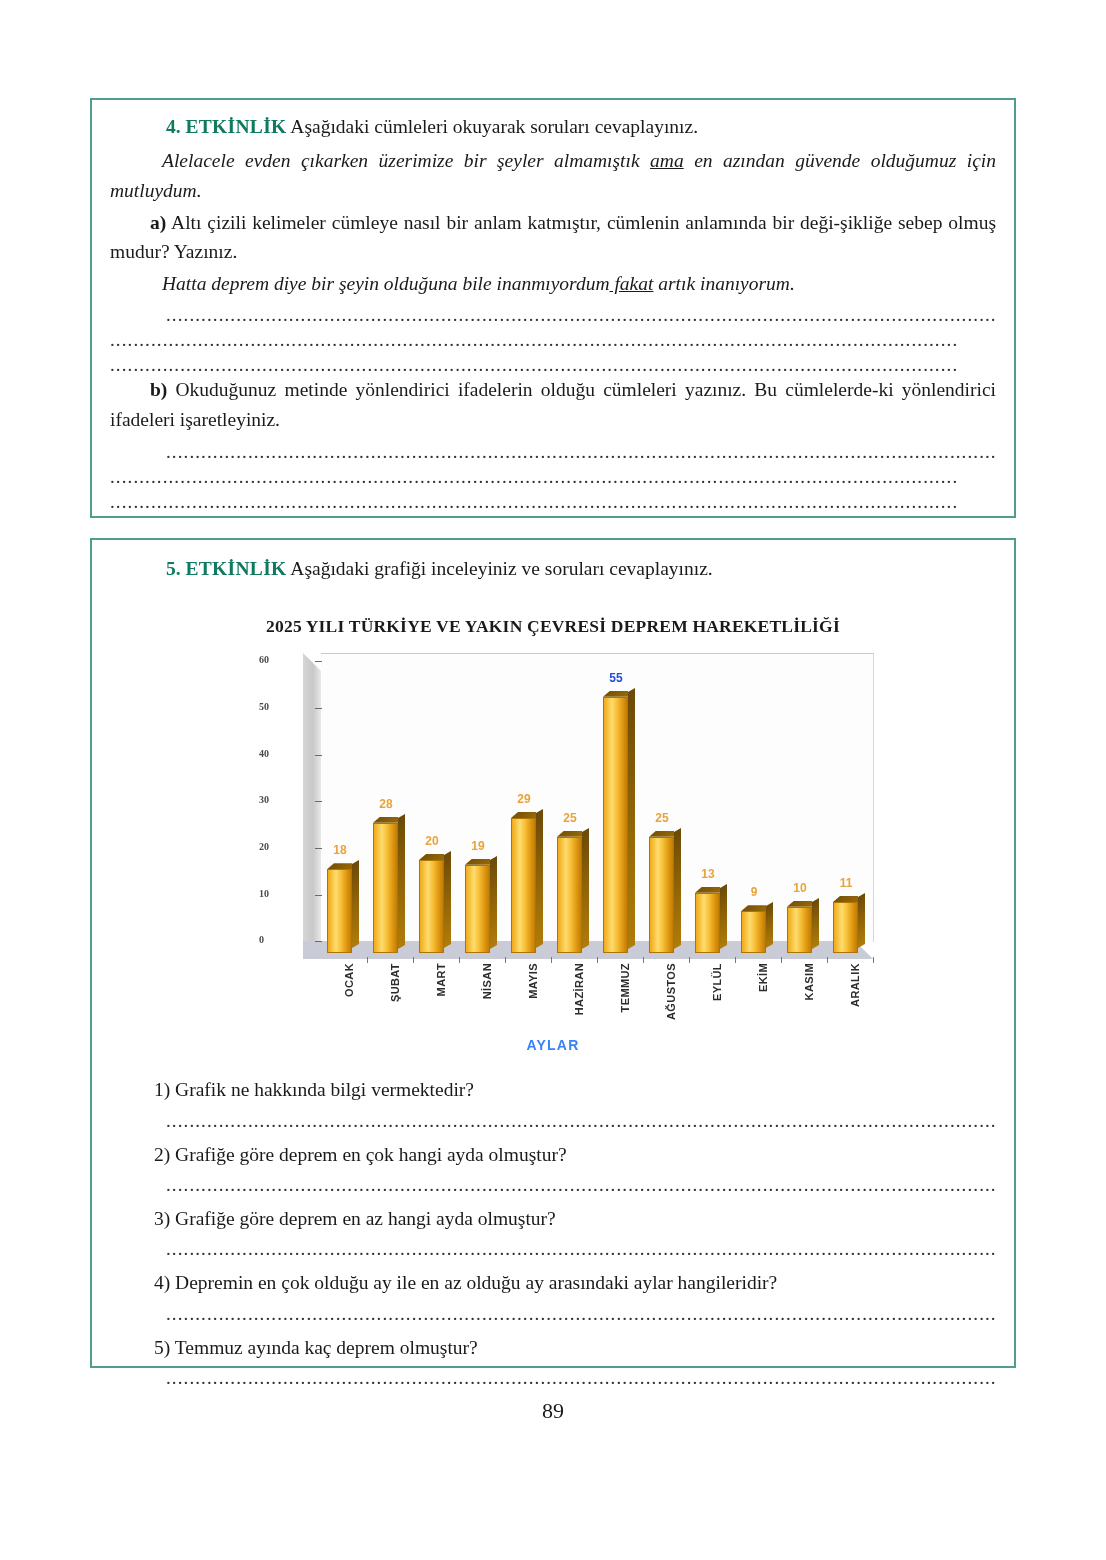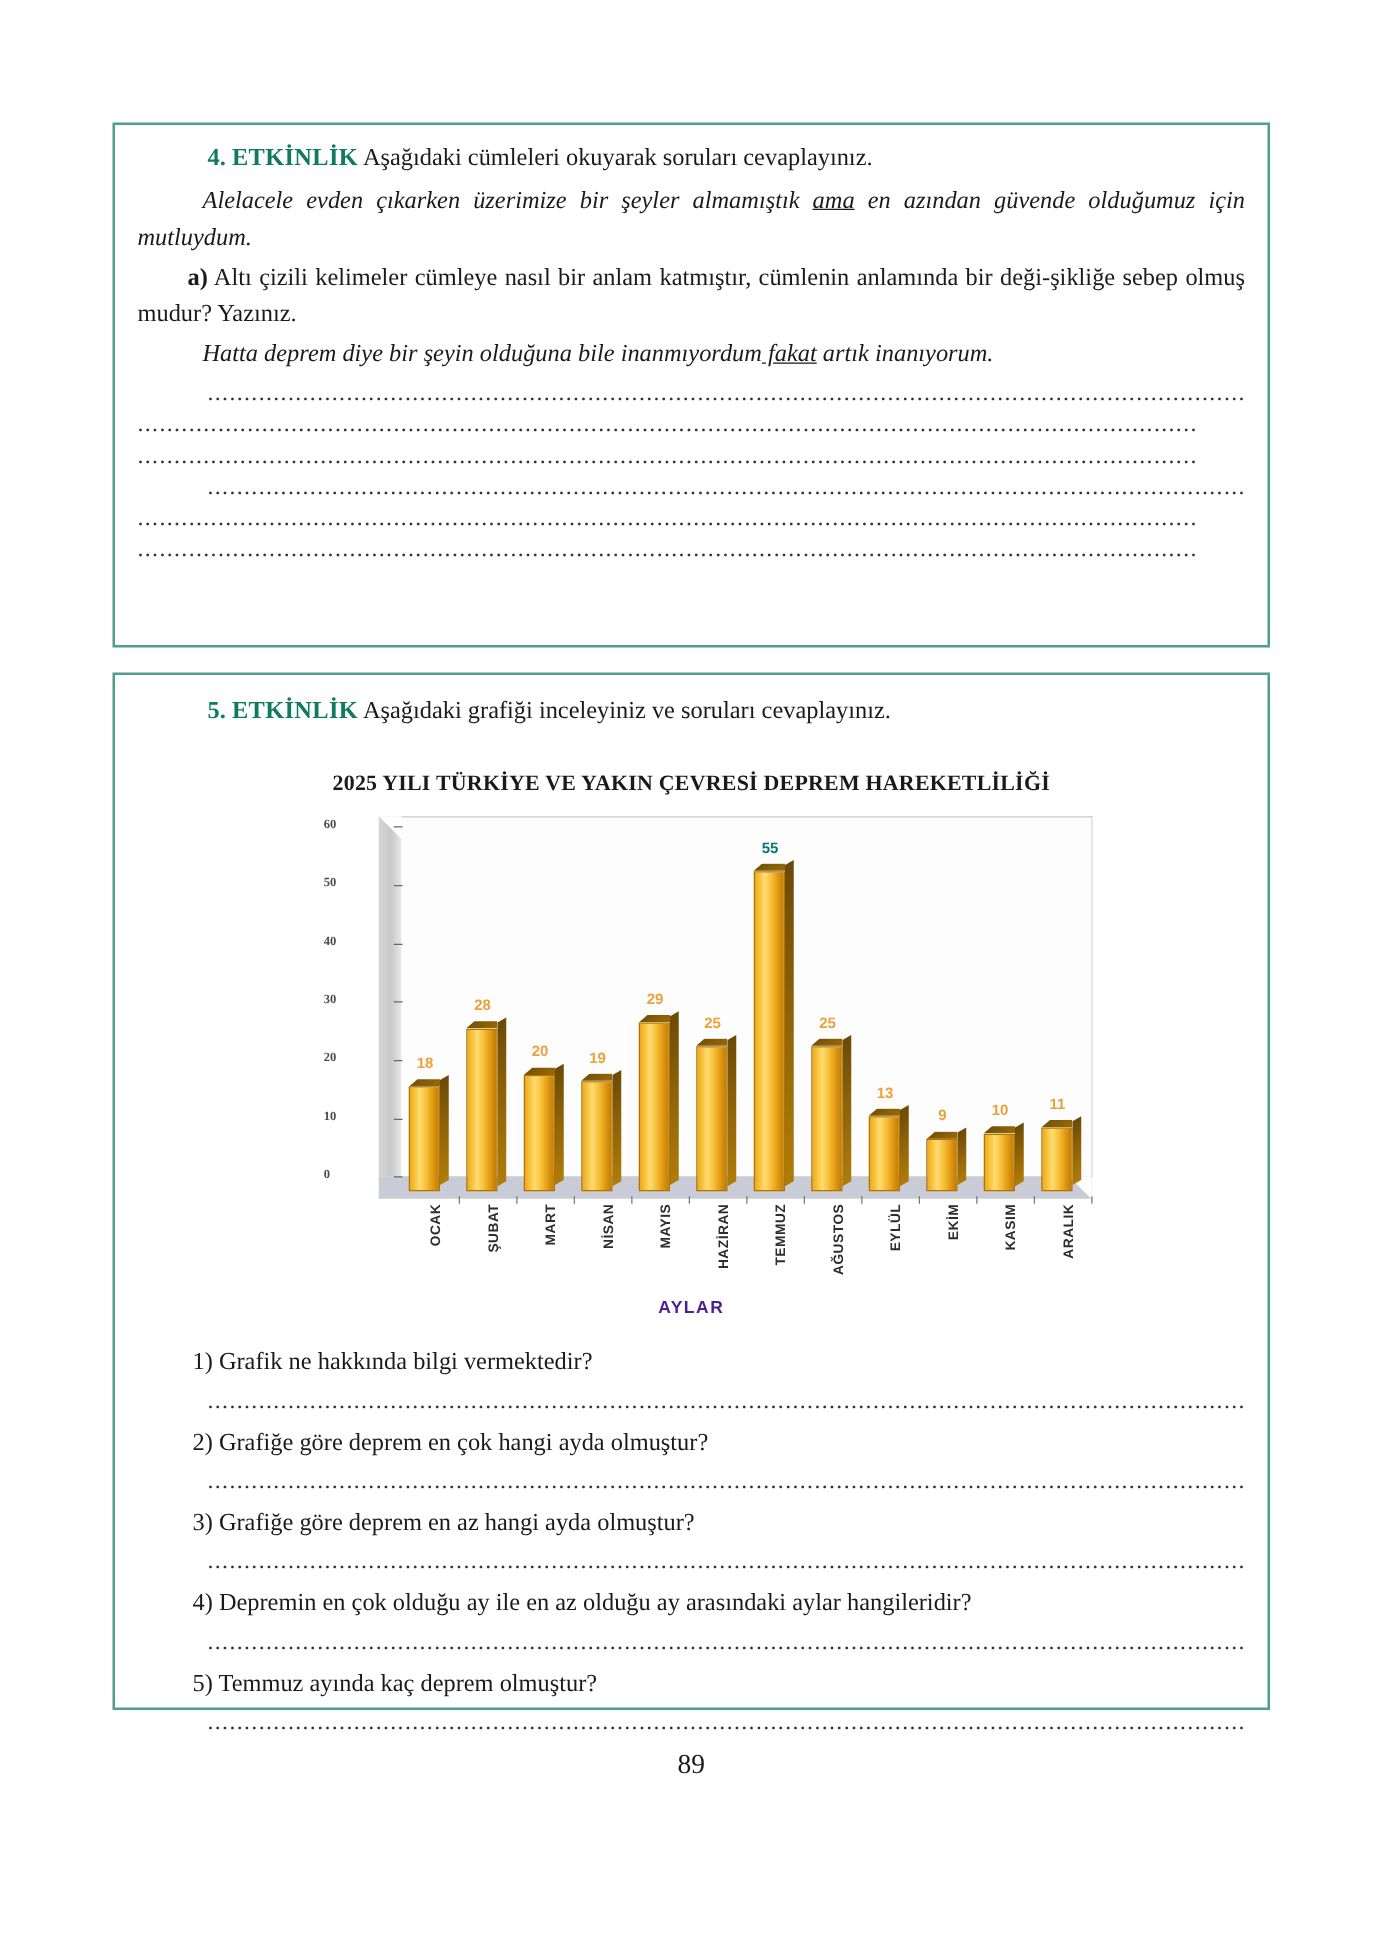--- a/index.html
+++ b/index.html
@@ -277,21 +277,21 @@
   .x-axis-title {
     position: absolute;
     left: 0;
     top: 392px;
     width: 660px;
     text-align: center;
     font-family: "Liberation Sans", sans-serif;
     font-weight: bold;
     font-size: 14px;
     letter-spacing: 1.2px;
-    color: #4c1d95;
+    color: #3b82f6;
   }
 
   
   .questions {
     margin-top: 16px;
   }
   .q-line {
     font-size: 19.5px;
     line-height: 1.4;
     margin: 10px 0 2px 0;
@@ -330,20 +330,23 @@
     </p>
 
     <p class="para italic">
       <span>Hatta deprem diye bir şeyin olduğuna bile inanmıyordum</span><span class="u"> fakat</span><span> artık inanıyorum.</span>
     </p>
 
     <p class="dots ind">.................................................................................................................................................</p>
     <p class="dots">.................................................................................................................................................</p>
     <p class="dots">.................................................................................................................................................</p>
 
+    <p class="para q-indent">
+      <span class="b">b)</span><span> Okuduğunuz metinde yönlendirici ifadelerin olduğu cümleleri yazınız. Bu cümlelerde-ki yönlendirici ifadeleri işaretleyiniz.</span>
+    </p>
 
     <p class="dots ind">.................................................................................................................................................</p>
     <p class="dots">.................................................................................................................................................</p>
     <p class="dots">.................................................................................................................................................</p>
   </div>
 
   <div class="activity-box" id="box-5">
 
     <p class="etk-head">
       <span class="etk-num">5.</span>
@@ -425,21 +428,21 @@
                 <div class="bar-top2"></div>
               </div>
               <div class="bar-label" style="bottom: 128.667px; color: rgb(232, 163, 60);">25</div>
             </div>
             <div class="bar-slot" style="left: 278px;">
               <div class="bar-3d" style="height: 256.667px;">
                 <div class="bar-side" style="height: 256.667px;"></div>
                 <div class="bar-face"></div>
                 <div class="bar-top2"></div>
               </div>
-              <div class="bar-label" style="bottom: 268.667px; color: #0f766e;">55</div>
+              <div class="bar-label" style="bottom: 268.667px; color: #1d4ed8;">55</div>
             </div>
             <div class="bar-slot" style="left: 324px;">
               <div class="bar-3d" style="height: 116.667px;">
                 <div class="bar-side" style="height: 116.667px;"></div>
                 <div class="bar-face"></div>
                 <div class="bar-top2"></div>
               </div>
               <div class="bar-label" style="bottom: 128.667px; color: rgb(232, 163, 60);">25</div>
             </div>
             <div class="bar-slot" style="left: 370px;">

